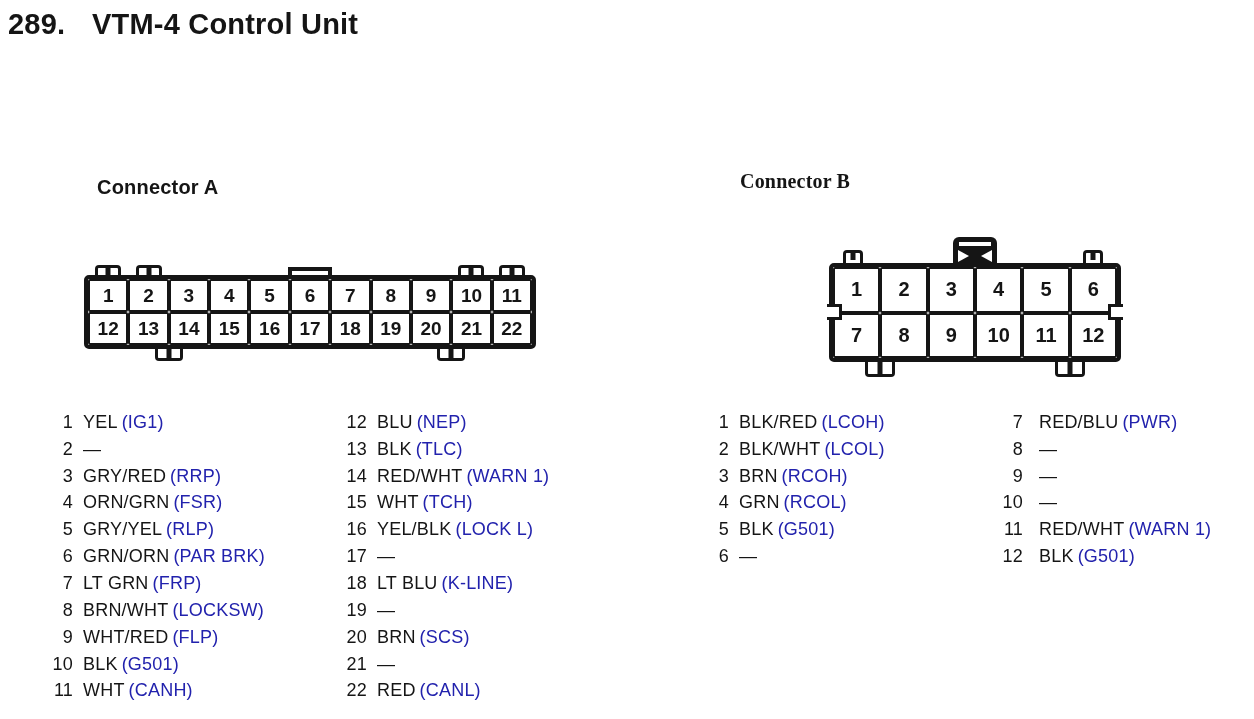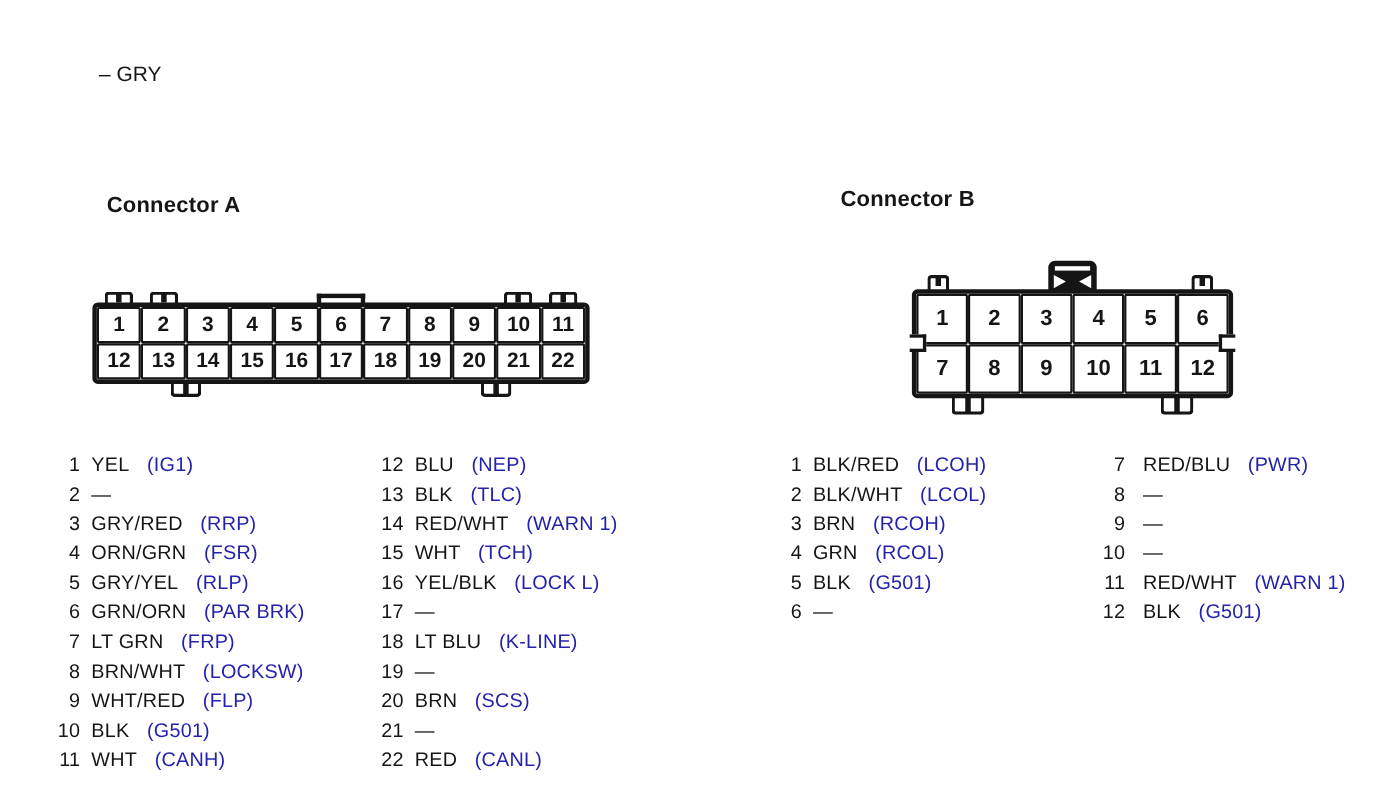--- a/index.html
+++ b/index.html
@@ -6,21 +6,21 @@
   * { margin:0; padding:0; box-sizing:border-box; }
   body { background:#ffffff; font-family:"Liberation Sans", sans-serif; color:var(--ink); }
   .canvas { position:relative; width:1254px; height:719px; background:#fff; overflow:hidden; }
 
   .title { position:absolute; left:8px; top:8px; font-size:29px; font-weight:bold; letter-spacing:0.2px; }
   .title .num { display:inline-block; width:84px; }
   .notes { position:absolute; left:90px; top:56px; font-size:19px; line-height:26.5px; }
 
   .conn-heading { position:absolute; font-size:20px; font-weight:bold; letter-spacing:0.2px; }
   .heading-a { left:97px; top:176px;text-align:center; }
-  .heading-b { left:764px; top:170px; }
+  .heading-b { left:740px; top:170px;font-family:Liberation Serif, serif; }
 
   .conn-wrap { position:absolute; }
   .connA { left:84px; top:255px; width:452px; height:112px; }
   .connB { left:829px; top:237px; width:292px; height:145px; }
 
   .conn-body { position:absolute; display:grid; background:#fff; border:4px solid var(--ink);
                border-radius:5px; z-index:2; }
   .grid-a { left:0; top:20px; width:452px; height:74px;
             grid-template-columns:repeat(11,1fr); grid-template-rows:1fr 1fr; }
   .grid-b { left:0; top:26px; width:292px; height:99px;
@@ -62,35 +62,37 @@
   .tri-r { right:5px; border-right:11px solid #fff; }
 
   .notch { position:absolute; width:15px; height:16px; background:#fff; border:3px solid var(--ink); z-index:3; }
   .notch-l { left:-2px; top:67px; border-left:none; }
   .notch-r { right:-2px; top:67px; border-right:none; }
 
   .pin-list { position:absolute; font-size:18px; letter-spacing:0.2px; }
   .pin-row { display:flex; align-items:center; height:26.85px; white-space:pre; }
   .pn { width:27px; text-align:right; margin-right:10px; flex:none; }
   .pw { color:var(--ink); }
-  .ps { color:var(--signal); margin-left:16px; }
+  .ps { color:var(--signal); margin-left:4px; }
   .listA1 { left:46px;  top:409px; }
   .listA2 { left:340px; top:409px; }
   .listB1 { left:702px; top:409px; }
   .listB2 { left:996px; top:409px; }
   .listB2 .pn { margin-right:16px; }
 </style>
 </head>
 <body>
 
 <div class="canvas">
 
+  <div class="title">
+    <span class="num">289.</span><span>VTM-4 Control Unit</span>
+  </div>
 
   <div class="notes">
-    <div>– GRY</div>
   </div>
 
   <div class="conn-heading heading-a">Connector A</div>
   <div class="conn-heading heading-b">Connector B</div>
 
   <div class="conn-wrap connA">
     <div class="bump bump-a1"></div>
     <div class="bump bump-a2"></div>
     <div class="tab6"></div>
     <div class="bump bump-a3"></div>

